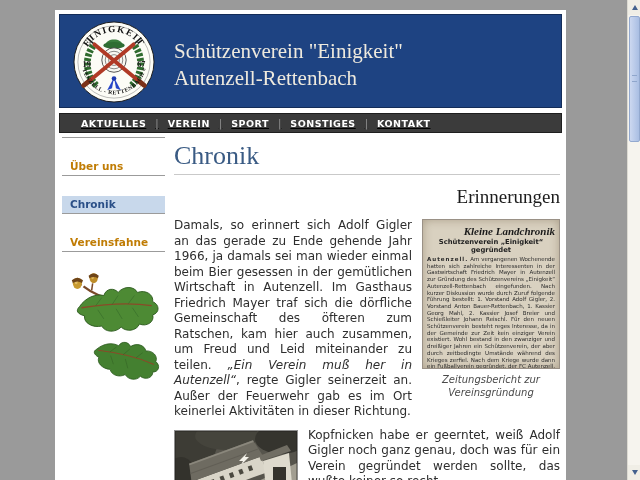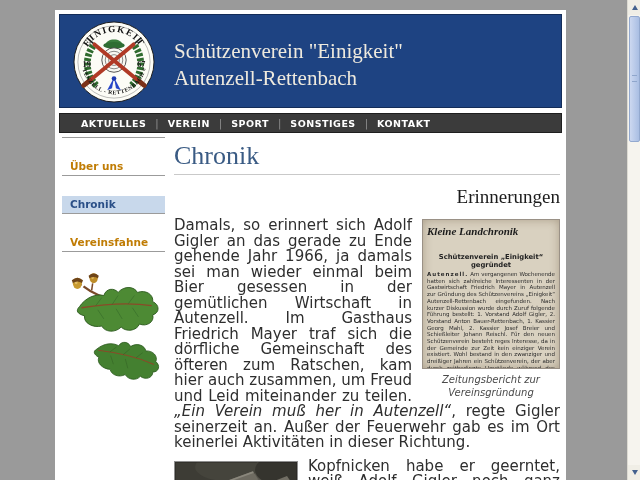--- a/index.html
+++ b/index.html
@@ -20,21 +20,21 @@
   }
   .logo-wrap { position:absolute; left:13px; top:6px; width:82px; height:82px; }
   .site-title {
     position:absolute; left:114px; top:23px;
     font-family:"Liberation Serif", serif; font-weight:normal;
     font-size:21px; line-height:27px; color:#efeade;
   }
   
   .main-nav {
     margin-top:5px; height:20px; background:#3b3b3b; border:1px solid #1e1e1e;
-    display:flex; align-items:center; padding-left:12px;
+    display:flex; align-items:center; padding-left:12px;text-decoration:underline;
   }
   .nav-item {
     color:#ffffff; font-size:9.5px; font-weight:bold; letter-spacing:.5px;
     padding:0 9px; cursor:pointer; text-decoration:none;
   }
   .nav-sep { color:#8f8f8f; font-size:10px; }
   
   .content-row { display:flex; margin-top:4px; }
   .sidebar { width:108px; flex:none; }
   .side-menu { margin:0 2px 0 3px; border-top:1px solid #9b9b9b; }
@@ -52,34 +52,34 @@
     font-family:"Liberation Serif", serif; font-weight:normal;
     font-size:26px; color:#3a5b84; margin:4px 0 3px;
   }
   .page-subtitle { font-size:10.5px; color:#333; margin-bottom:9px; }
   .content-divider { border:none; border-top:1px solid #c9c9c9; margin:0 0 11px; }
   .section-title {
     font-family:"Liberation Serif", serif; font-weight:normal;
     font-size:19px; color:#1c1c1c; margin:0 0 10px;text-align:right;
   }
   .para {
-    font-size:15px; line-height:15.5px; text-align:justify; color:#2e2e2e;
+    font-size:12px; line-height:15.5px; text-align:justify; color:#2e2e2e;
     margin-bottom:8px;
   }
   .q { font-style:italic; }
   
   .clipping { float:right; width:138px; margin:1px 0 4px 10px; }
   .clipping-scan {
     background:#d9d1c0; border:1px solid #9a9186; padding:5px 4px;
     height:150px; overflow:hidden; text-align:left;
     box-shadow: inset 0 0 10px rgba(90,70,40,.35);
   }
   .clip-headline {
     font-family:"Liberation Serif", serif; font-weight:bold; font-style:italic;
-    font-size:11px; text-align:left; color:#1b1b1b; margin-bottom:16px;
+    font-size:11px; text-align:right; color:#1b1b1b; margin-bottom:1px;
   }
   .clip-subhead {
     font-size:6.8px; font-weight:bold; text-align:center; color:#222;
     margin-bottom:2px;
   }
   .clip-body { font-size:5.5px; line-height:6.7px; text-align:justify; color:#2b2b2b; }
   .clip-lead { font-weight:bold; letter-spacing:1px; }
   .fig-caption {
     font-size:10px; font-weight:normal; font-style:italic; color:#4a4a4a;
     text-align:center; margin-top:4px; line-height:13px;

